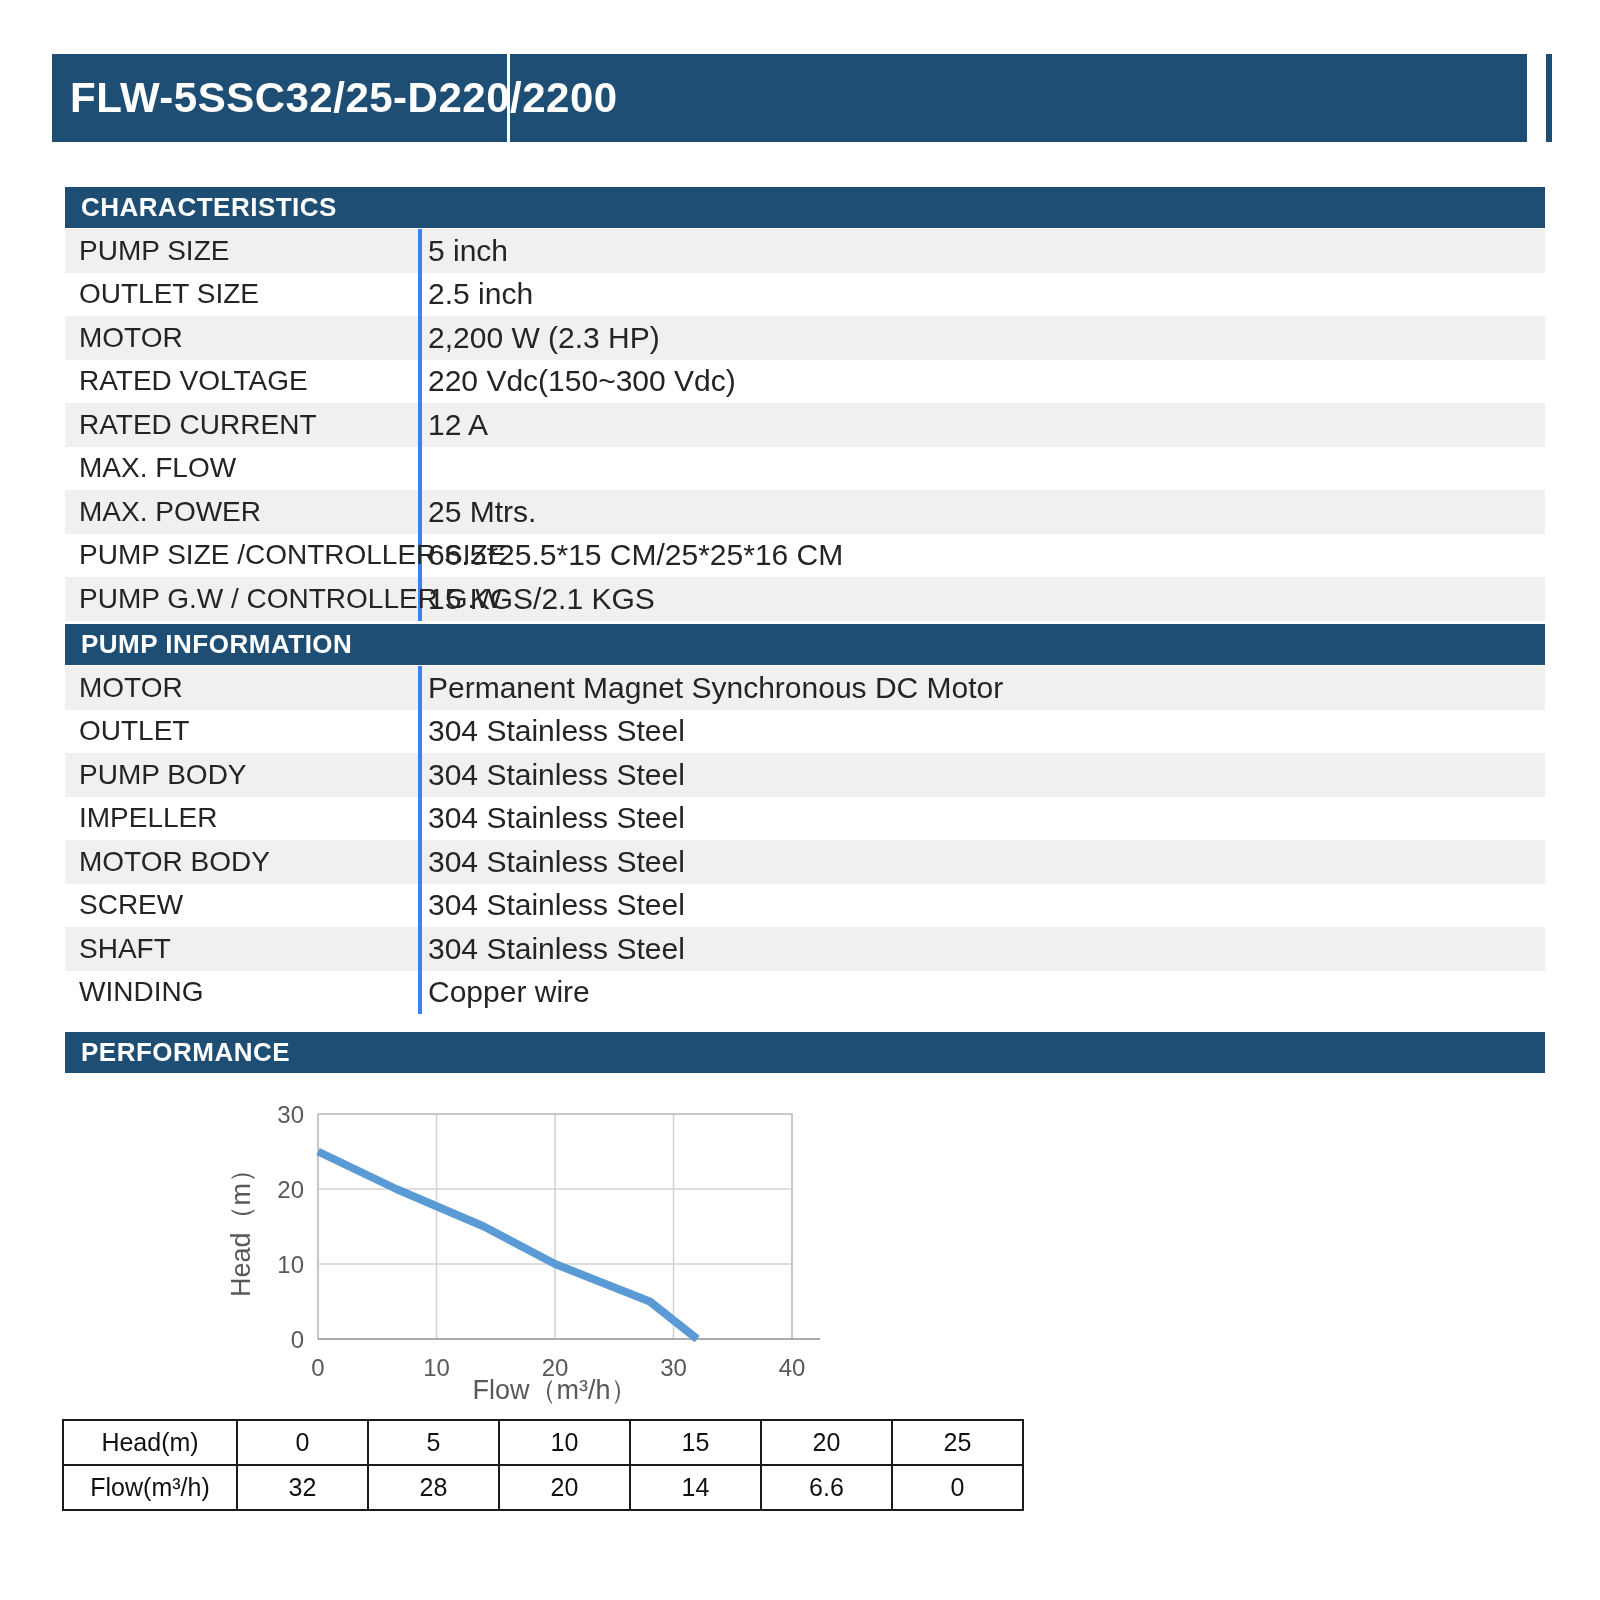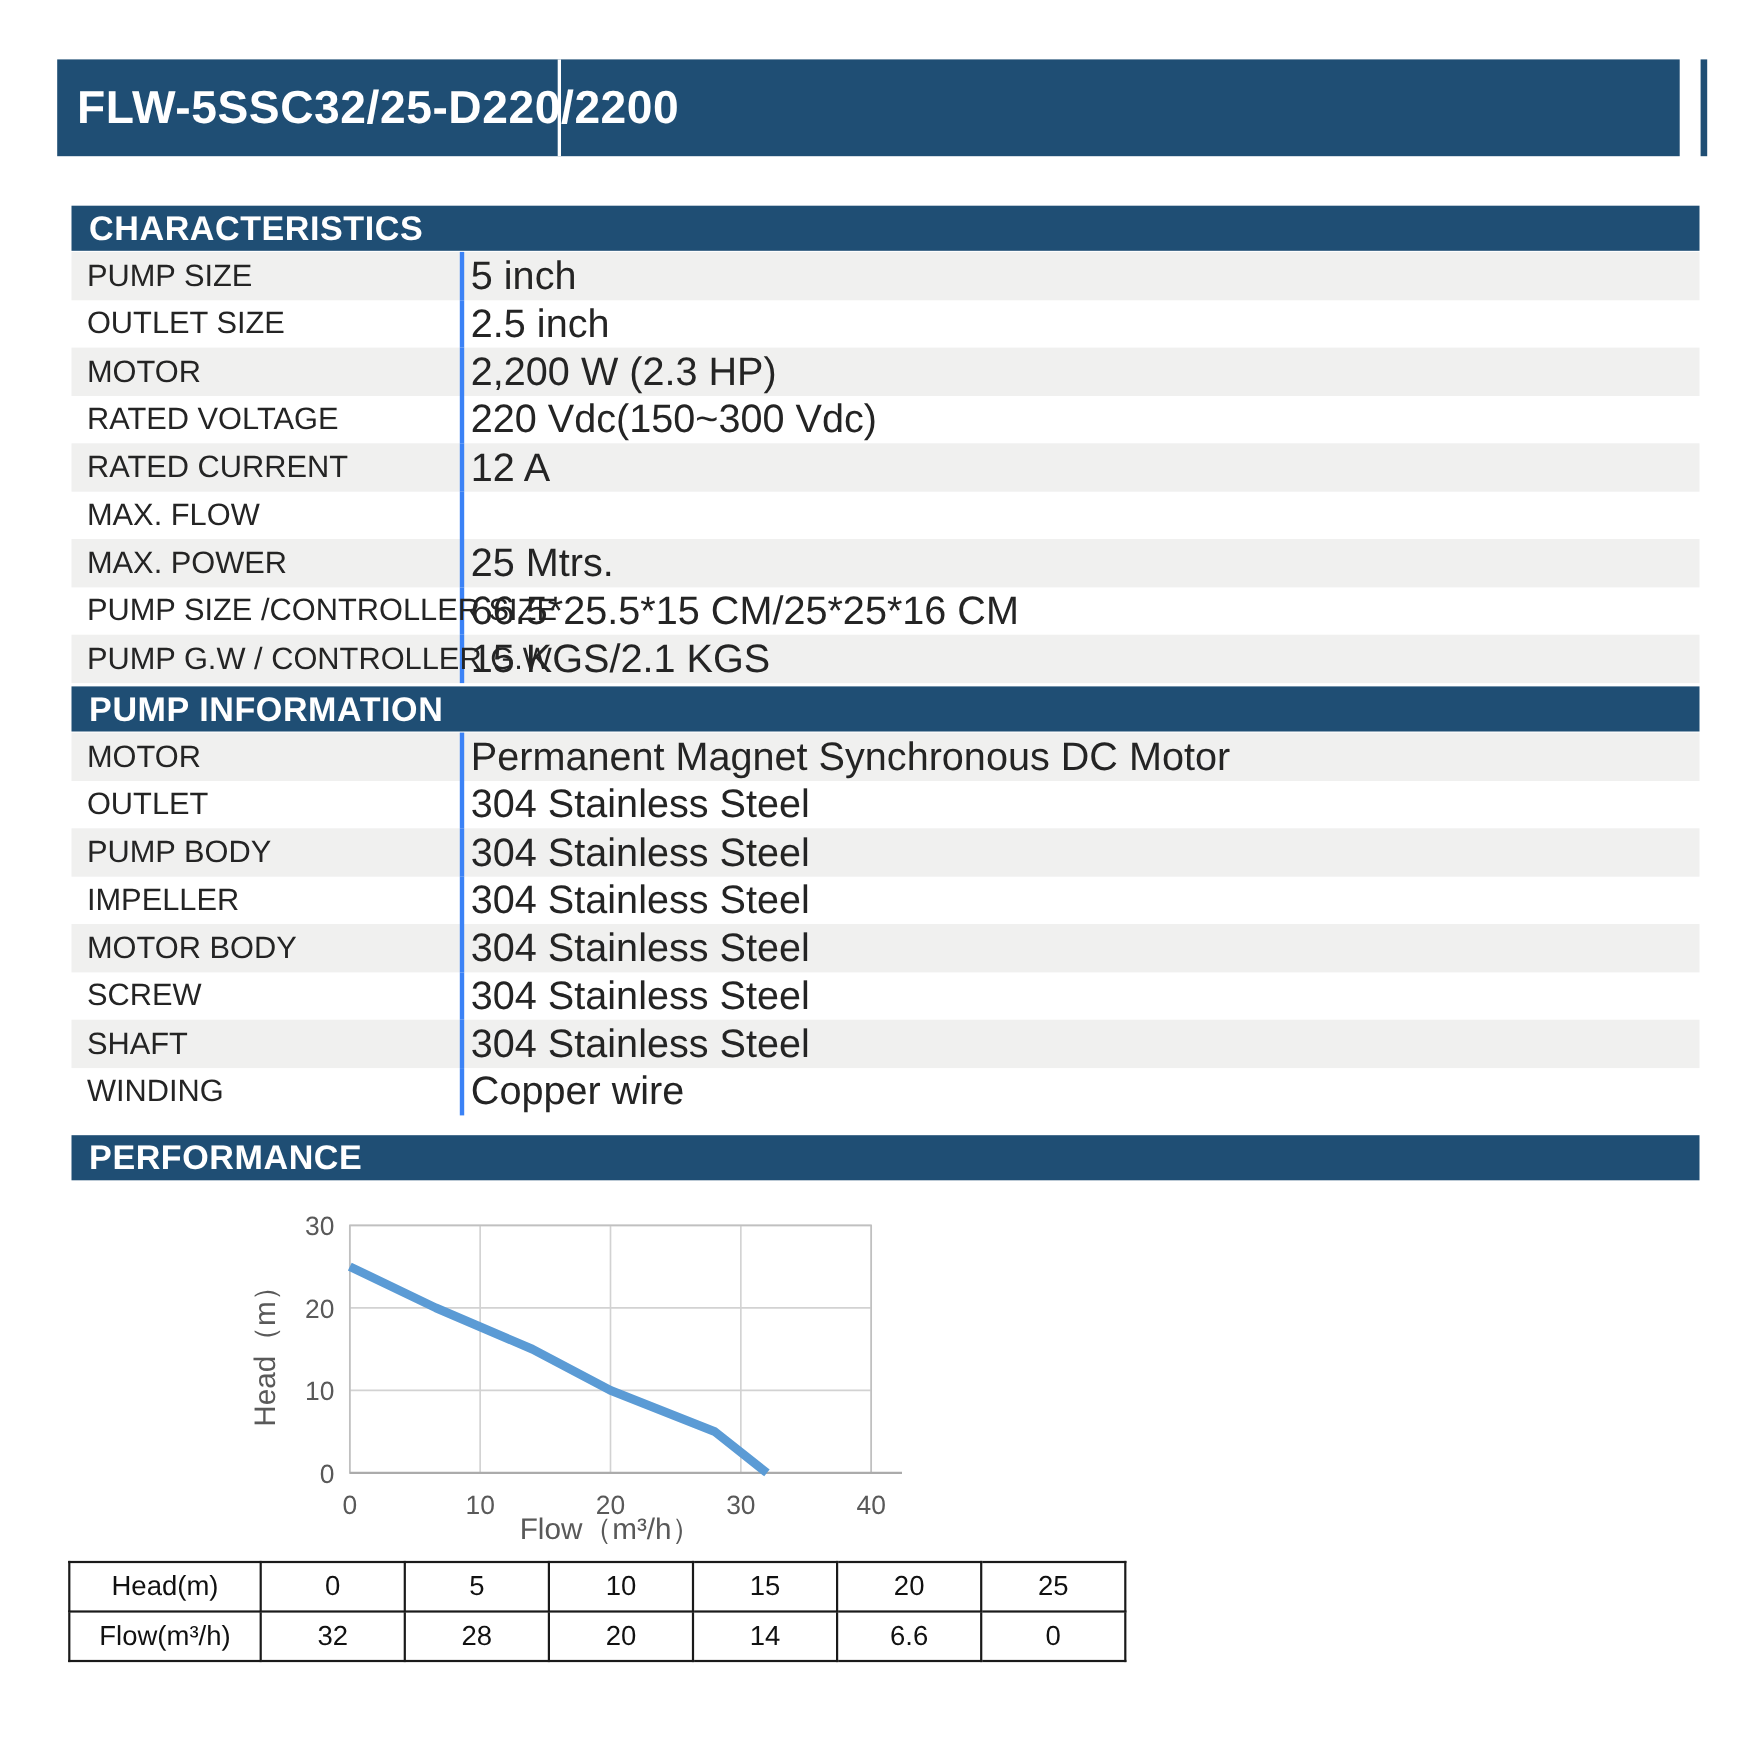--- a/index.html
+++ b/index.html
@@ -27,36 +27,36 @@
   .side-stripe {
     left:1546px; top:54px; width:6px; height:88px; background:#1f4e74;
   }
 
   
   .section-bar {
     left:65px; width:1480px; height:41px; background:#1f4e74;
     display:flex; align-items:center;
   }
   .section-bar span {
-    color:#ffffff; font-size:31px; font-weight:700;
+    color:#ffffff; font-size:26px; font-weight:700;
     padding-left:16px; letter-spacing:0.5px;
   }
 
   
   .spec-table { left:65px; width:1480px; }
   .spec-row { display:flex; height:43.5px; width:100%; }
   .spec-row.alt { background:#f0f0ef; }
   .spec-row .cell-label {
     width:357px; display:flex; align-items:center;
     padding-left:14px; border-right:4px solid #3b82f6;
     font-size:28px; color:#242424; white-space:nowrap;
   }
   .spec-row .cell-value {
     flex:1; display:flex; align-items:center;
-    padding-left:6px; font-size:36px; color:#242424; white-space:nowrap;
+    padding-left:6px; font-size:30px; color:#242424; white-space:nowrap;
   }
 
   
   .chart-wrap { left:220px; top:1078px; width:620px; height:334px; }
   .chart-wrap svg { display:block; }
 
   
   .perf-table {
     left:62px; top:1419px; border-collapse:collapse;
   }

